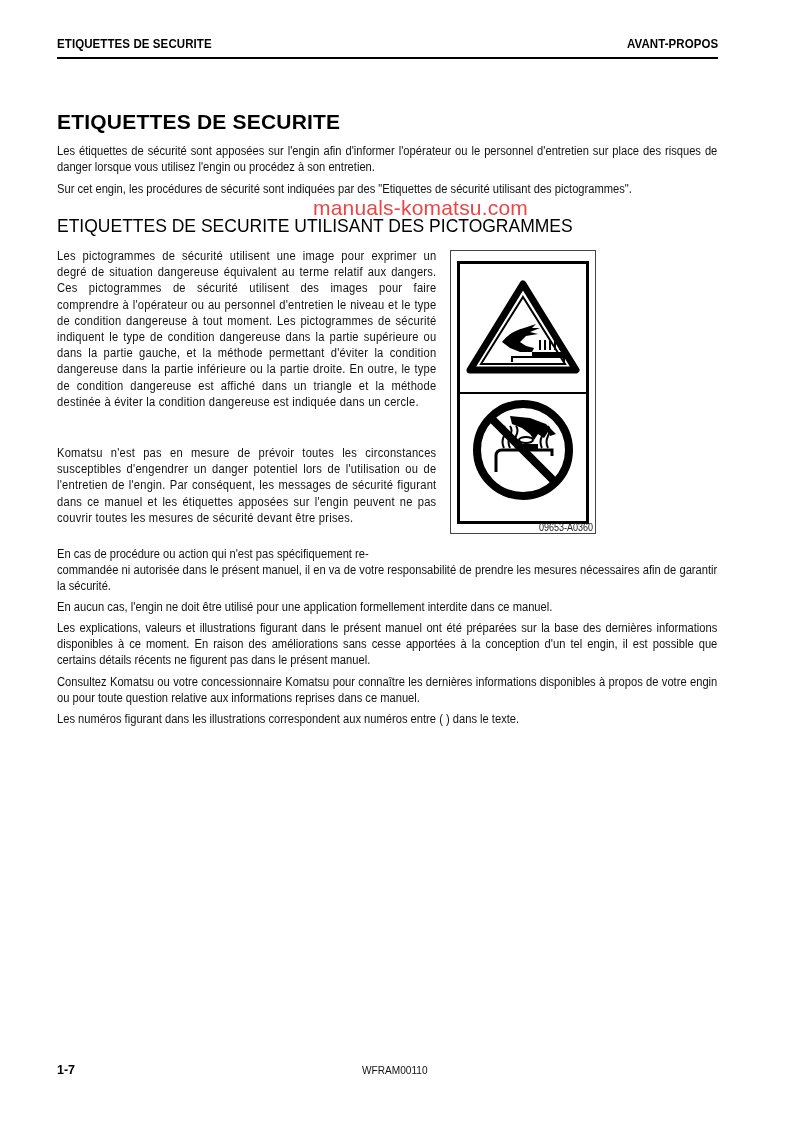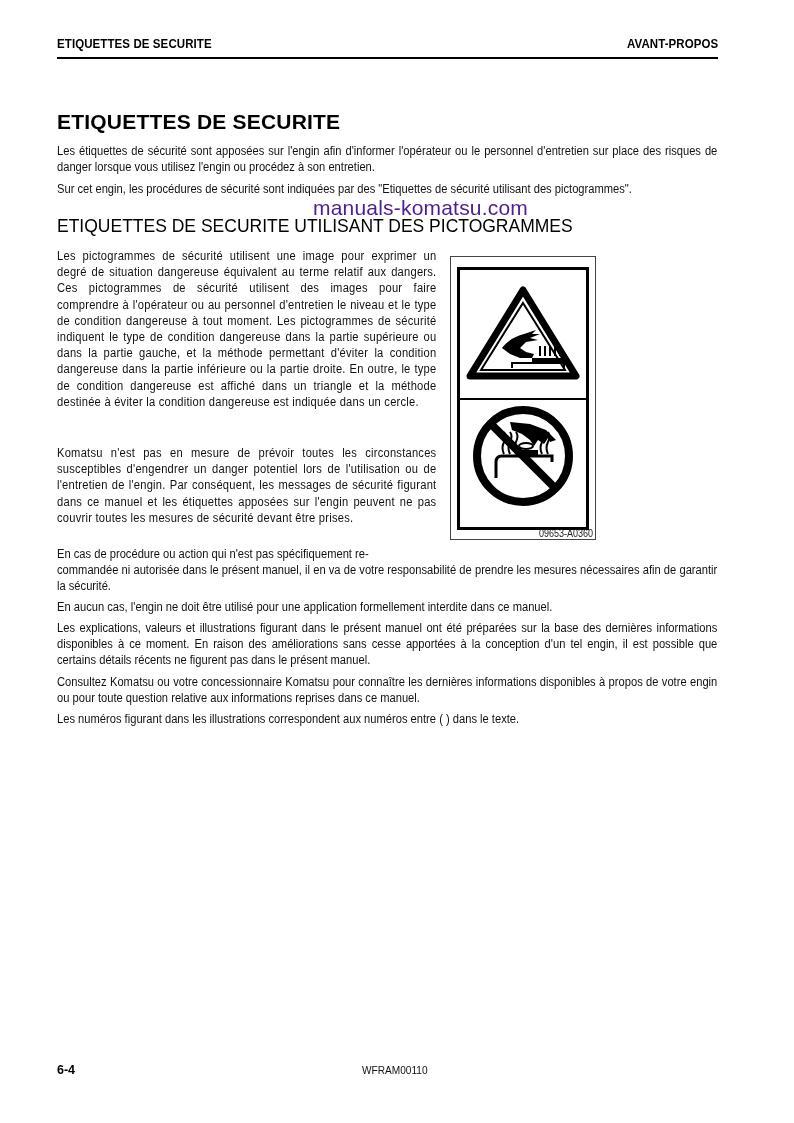--- a/index.html
+++ b/index.html
@@ -6,23 +6,23 @@
   body { width: 794px; height: 1123px; position: relative; overflow: hidden; color: #000; font-family: "Liberation Sans", sans-serif; }
   .abs { position: absolute; }
   .running-head { top: 37px; font-size: 12.5px; font-weight: bold; letter-spacing: 0.1px; transform: scaleX(0.92); }
   .rh-left { left: 57px; transform-origin: left center; }
   .rh-right { right: 76px; transform-origin: right center; }
   .head-rule { left: 57px; top: 57px; width: 661px; height: 2px; background: #000; }
   .h1 { left: 57px; top: 110px; font-size: 21px; font-weight: bold; letter-spacing: 0.2px; }
   .p { font-size: 12px; line-height: 16.2px; color: #111; transform: scaleX(0.93); transform-origin: left top; }
   .p-full { left: 57px; width: 710px; text-align: justify; text-align-last: left; }
   .p-col { left: 57px; width: 408px; text-align: justify; text-align-last: left; letter-spacing: 0.25px; }
-  .watermark { left: 313px; top: 196px; font-size: 21px; color: #4c1d95; font-weight: normal; letter-spacing: 0.2px; }
+  .watermark { left: 313px; top: 196px; font-size: 21px; color: #ef4444; font-weight: normal; letter-spacing: 0.2px; }
   .h2 { left: 57px; top: 216px; font-size: 17.5px; font-weight: normal; letter-spacing: 0px; transform: scaleX(1.0); }
-  .figure { left: 450px; top: 256px; width: 144px; height: 282px; border: 1.5px solid #444; }
+  .figure { left: 450px; top: 250px; width: 144px; height: 282px; border: 1.5px solid #444; }
   .figure-inner { position: absolute; left: 6px; top: 10px; width: 126px; height: 257px; border: 3px solid #000; }
   .figure-divider { position: absolute; left: 0; top: 128px; width: 100%; height: 2px; background: #000; }
   .figure-code { position: absolute; right: 2px; bottom: 0px; font-size: 10px; font-family: "Liberation Sans", sans-serif; color: #222; transform: scaleX(0.9); transform-origin: right bottom; }
   .page-num { left: 57px; top: 1063px; font-size: 12.5px; font-weight: bold; }
   .doc-code { left: 362px; top: 1064px; font-size: 11px; color: #111; transform: scaleX(0.92); transform-origin: left top; }
   svg { display: block; }
 </style>
 </head>
 <body>
 
@@ -78,14 +78,14 @@
         <path d="M50,22 L70,24 L86,30 L96,40 L90,42 L88,38 L84,44 L78,40 L74,46 L70,40 L62,34 L52,30 Z" fill="#000"></path>
         <ellipse cx="66" cy="46" rx="7" ry="3" fill="none" stroke="#000" stroke-width="2"></ellipse>
         <circle cx="63" cy="56" r="46" fill="none" stroke="#000" stroke-width="8"></circle>
         <line x1="30" y1="23" x2="96" y2="89" stroke="#000" stroke-width="8"></line>
       </svg>
     </div>
   </div>
   <div class="figure-code">09653-A0360</div>
 </div>
 
-<div class="abs page-num">6-4</div>
+<div class="abs page-num">1-7</div>
 <div class="abs doc-code">WFRAM00110</div>
 
 </body></html>

